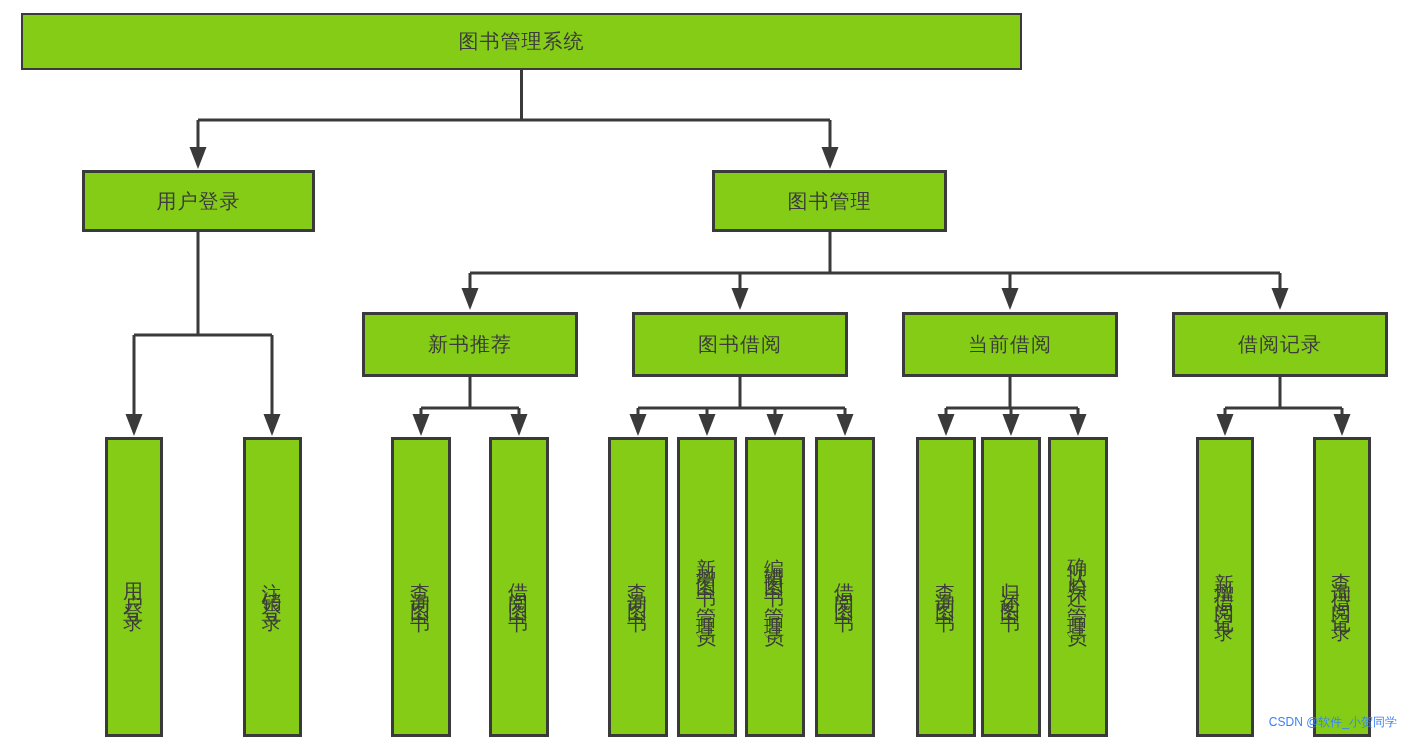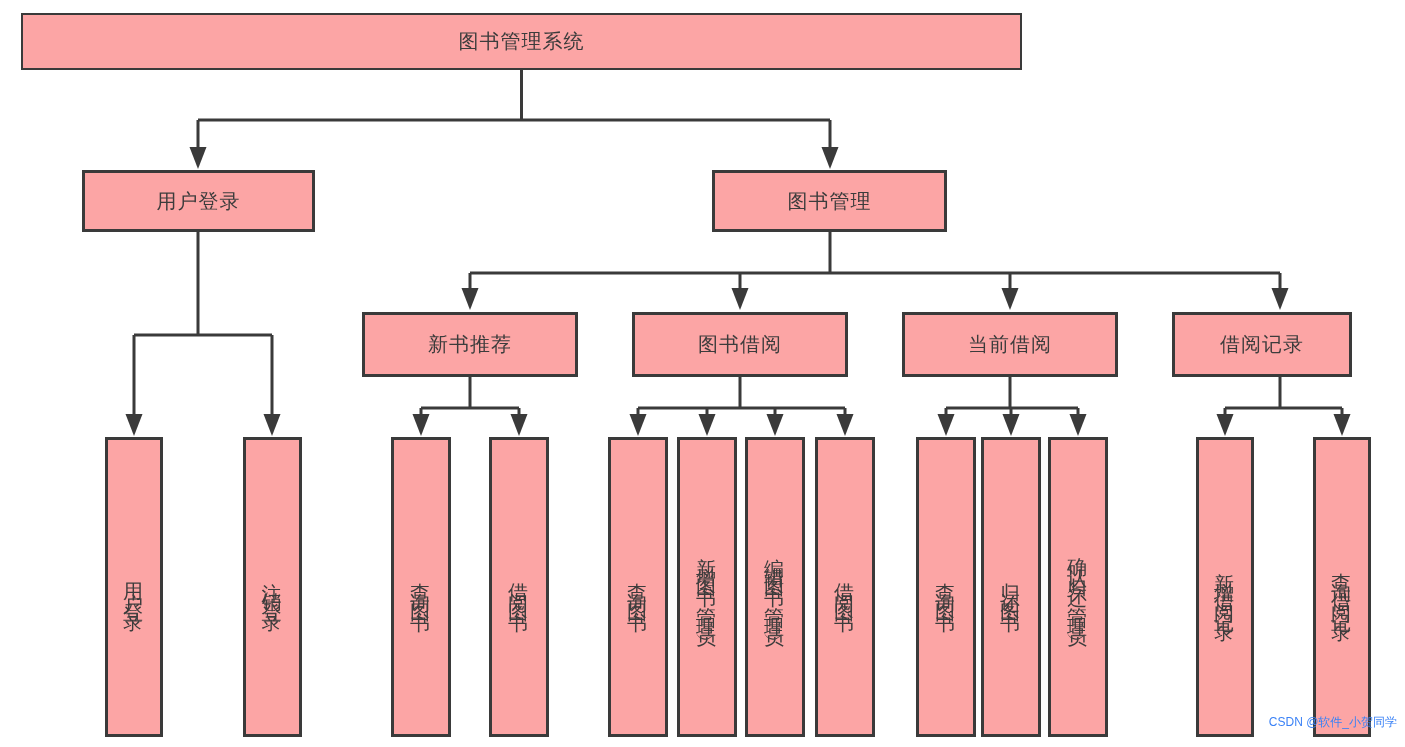--- a/index.html
+++ b/index.html
@@ -1,21 +1,21 @@
 <!DOCTYPE html>
 <html><head>
 <meta charset="utf-8">
 <style>
   html,body{margin:0;padding:0;background:#fff;}
   .canvas{
     position:relative;width:1405px;height:747px;background:#ffffff;
     font-family:"Liberation Sans","DejaVu Sans",sans-serif;overflow:hidden;
   }
   .node{
-    position:absolute;background:#fca5a5;border:3px solid #3a3a3a;
+    position:absolute;background:#84cc16;border:3px solid #3a3a3a;
     box-sizing:border-box;display:flex;align-items:center;justify-content:center;
     color:#3c3c3c;font-size:20px;letter-spacing:1px;z-index:2;
   }
   .root{border-width:2px;}
   .leaf{
     writing-mode:vertical-rl;text-orientation:mixed;
     letter-spacing:10px;font-size:20px;
   }
   .wires{position:absolute;left:0;top:0;z-index:1;}
   .wires path{stroke:#3a3a3a;stroke-width:3;fill:none;}
@@ -74,21 +74,21 @@
   </svg>
 
   <div class="node root" style="left:21px;top:13px;width:1001px;height:57px;">图书管理系统</div>
 
   <div class="node" style="left:82px;top:170px;width:233px;height:62px;">用户登录</div>
   <div class="node" style="left:362px;top:312px;width:216px;height:65px;">新书推荐</div>
 
   <div class="node" style="left:712px;top:170px;width:235px;height:62px;">图书管理</div>
   <div class="node" style="left:902px;top:312px;width:216px;height:65px;">当前借阅</div>
   <div class="node" style="left:632px;top:312px;width:216px;height:65px;">图书借阅</div>
-  <div class="node" style="left:1172px;top:312px;width:180px;height:65px;">借阅记录</div>
+  <div class="node" style="left:1172px;top:312px;width:216px;height:65px;">借阅记录</div>
 
   <div class="node leaf" style="left:105px;top:437px;width:58px;height:300px;">用户登录</div>
   <div class="node leaf" style="left:243px;top:437px;width:59px;height:300px;">注销登录</div>
 
   <div class="node leaf" style="left:391px;top:437px;width:60px;height:300px;">查询图书</div>
   <div class="node leaf" style="left:489px;top:437px;width:60px;height:300px;">借阅图书</div>
 
   <div class="node leaf" style="left:608px;top:437px;width:60px;height:300px;">查询图书</div>
   <div class="node leaf" style="left:677px;top:437px;width:60px;height:300px;">新增图书（管理员）</div>
   <div class="node leaf" style="left:745px;top:437px;width:60px;height:300px;">编辑图书（管理员）</div>

